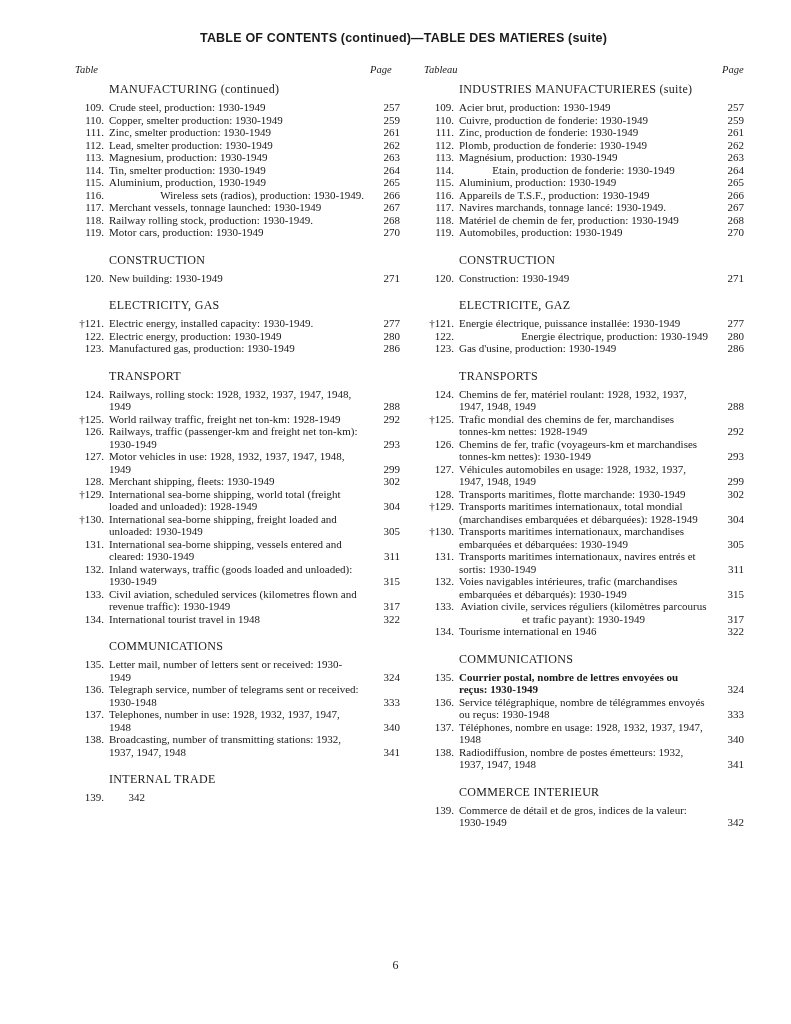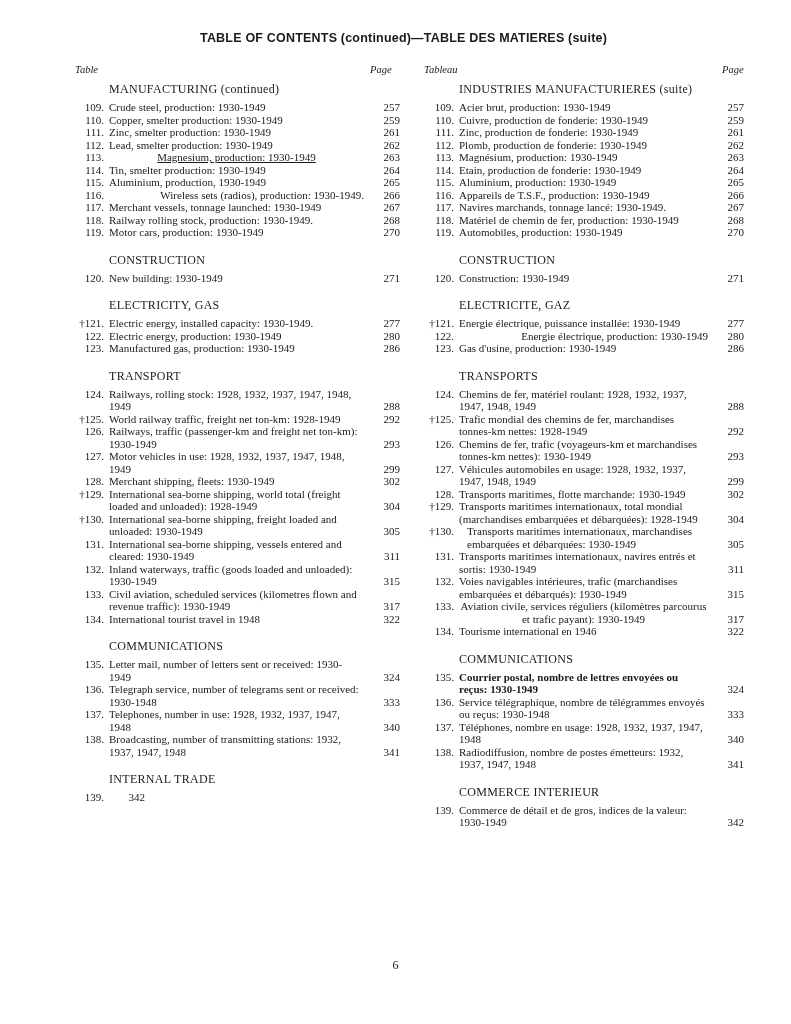--- a/index.html
+++ b/index.html
@@ -73,21 +73,21 @@
         <span class="entry-text" style="height: 12.5px; text-align: left;"><span>Zinc, smelter production: 1930-1949</span></span>
         <span class="entry-page">261</span>
       </div>
       <div class="entry">
         <span class="entry-num">112.</span>
         <span class="entry-text" style="height: 12.5px; text-align: left;"><span>Lead, smelter production: 1930-1949</span></span>
         <span class="entry-page">262</span>
       </div>
       <div class="entry">
         <span class="entry-num">113.</span>
-        <span class="entry-text" style="height: 12.5px; text-align: center; text-decoration: underline;"><span>Magnesium, production: 1930-1949</span></span>
+        <span class="entry-text" style="height: 12.5px; text-align: left;"><span>Magnesium, production: 1930-1949</span></span>
         <span class="entry-page">263</span>
       </div>
       <div class="entry">
         <span class="entry-num">114.</span>
         <span class="entry-text" style="height: 12.5px; text-align: left;"><span>Tin, smelter production: 1930-1949</span></span>
         <span class="entry-page">264</span>
       </div>
       <div class="entry">
         <span class="entry-num">115.</span>
         <span class="entry-text" style="height: 12.5px; text-align: left;"><span>Aluminium, production, 1930-1949</span></span>
@@ -252,21 +252,21 @@
         <span class="entry-text" style="height: 12.5px; text-align: left;"><span>Plomb, production de fonderie: 1930-1949</span></span>
         <span class="entry-page">262</span>
       </div>
       <div class="entry">
         <span class="entry-num">113.</span>
         <span class="entry-text" style="height: 12.5px; text-align: left;"><span>Magnésium, production: 1930-1949</span></span>
         <span class="entry-page">263</span>
       </div>
       <div class="entry">
         <span class="entry-num">114.</span>
-        <span class="entry-text" style="height: 12.5px; text-align: left;"><span>Etain, production de fonderie: 1930-1949</span></span>
+        <span class="entry-text" style="height: 12.5px; text-align: center;"><span>Etain, production de fonderie: 1930-1949</span></span>
         <span class="entry-page">264</span>
       </div>
       <div class="entry">
         <span class="entry-num">115.</span>
         <span class="entry-text" style="height: 12.5px; text-align: left;"><span>Aluminium, production: 1930-1949</span></span>
         <span class="entry-page">265</span>
       </div>
       <div class="entry">
         <span class="entry-num">116.</span>
         <span class="entry-text" style="height: 12.5px; text-align: left;"><span>Appareils de T.S.F., production: 1930-1949</span></span>
@@ -341,21 +341,21 @@
         <span class="entry-text" style="height: 12.5px; text-align: left;"><span>Transports maritimes, flotte marchande: 1930-1949</span></span>
         <span class="entry-page">302</span>
       </div>
       <div class="entry">
         <span class="entry-num">†129.</span>
         <span class="entry-text" style="height: 25px; text-align: left;"><span>Transports maritimes internationaux, total mondial (marchandises embarquées et débarquées): 1928-1949</span></span>
         <span class="entry-page">304</span>
       </div>
       <div class="entry">
         <span class="entry-num">†130.</span>
-        <span class="entry-text" style="height: 25px; text-align: left; margin-left: 8px;"><span>Transports maritimes internationaux, marchandises embarquées et débarquées: 1930-1949</span></span>
+        <span class="entry-text" style="height: 25px; text-align: left;"><span>Transports maritimes internationaux, marchandises embarquées et débarquées: 1930-1949</span></span>
         <span class="entry-page">305</span>
       </div>
       <div class="entry">
         <span class="entry-num">131.</span>
         <span class="entry-text" style="height: 25px; text-align: left;"><span>Transports maritimes internationaux, navires entrés et sortis: 1930-1949</span></span>
         <span class="entry-page">311</span>
       </div>
       <div class="entry">
         <span class="entry-num">132.</span>
         <span class="entry-text" style="height: 25px; text-align: left;"><span>Voies navigables intérieures, trafic (marchandises embarquées et débarqués): 1930-1949</span></span>

